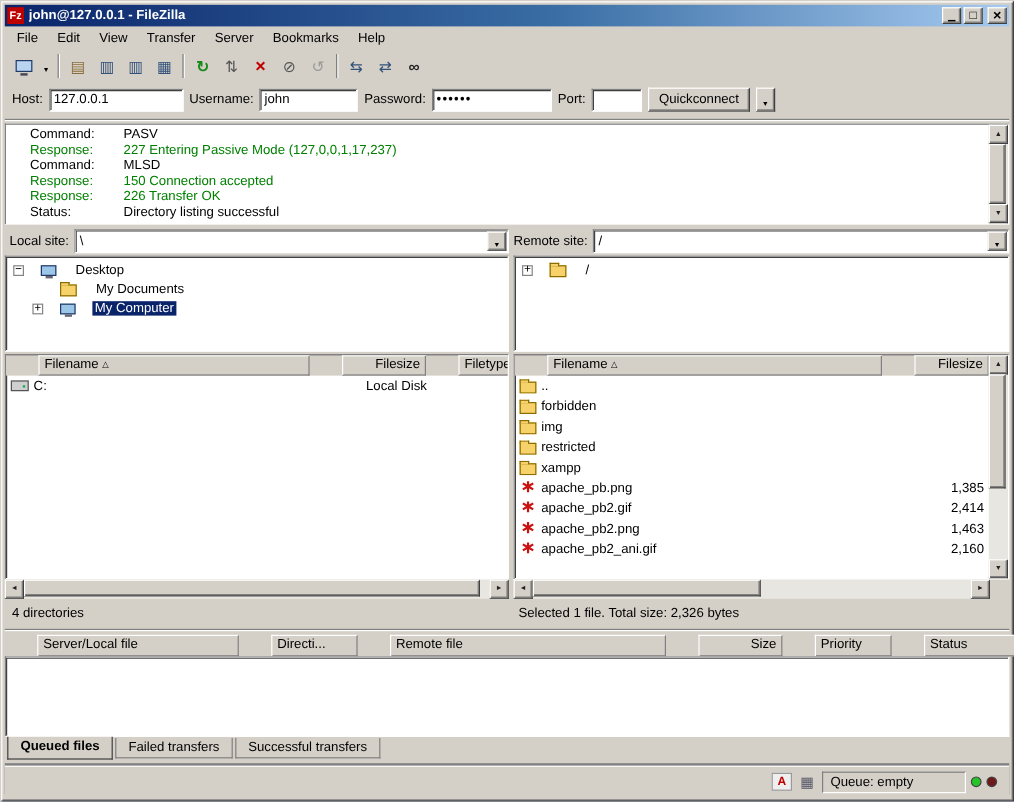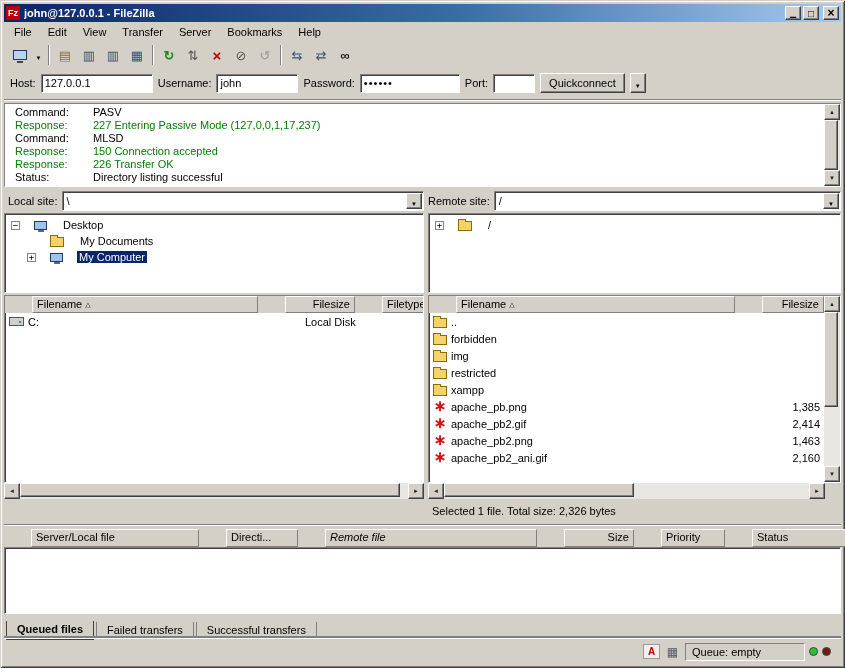--- a/index.html
+++ b/index.html
@@ -69,21 +69,21 @@
   .qc-drop { width:16px; height:20px; background:#d4d0c8; border:1px solid;
     border-color:#fff #404040 #404040 #fff; box-shadow:inset -1px -1px 0 #808080;
     display:flex; align-items:center; justify-content:center; }
   .groove { position:absolute; left:4px; width:837px; height:2px;
     border-top:1px solid #808080; border-bottom:1px solid #fff; }
 
   
   .log { position:absolute; left:4px; top:103px; width:837px; height:84px;
     background:#fff; border:1px solid; border-color:#808080 #fff #fff #808080;
     display:flex; }
-  .log-lines { flex:1; padding:2px 10px; overflow:hidden; }
+  .log-lines { flex:1; padding:2px 20px; overflow:hidden; }
   .log-line { display:flex; height:13px; line-height:13px; white-space:nowrap; }
   .log-label { width:78px; flex:0 0 auto; }
   .log-line.green { color:#008000; }
 
   
   .vscroll { width:16px; flex:0 0 auto; background:#e8e6e0; display:flex; flex-direction:column; }
   .sb-btn { width:16px; height:16px; background:#d4d0c8; border:1px solid;
     border-color:#fff #404040 #404040 #fff; box-shadow:inset -1px -1px 0 #808080;
     display:flex; align-items:center; justify-content:center; font-size:6px; color:#222; flex:0 0 auto; }
   .sb-up::after { content:"▲"; } .sb-down::after { content:"▼"; }
@@ -166,26 +166,26 @@
   .hscroll.left { left:4px; top:483px; width:420px; }
   .hscroll.right { left:428px; top:483px; width:397px; }
   .sb-corner { left:825px; top:483px; }
 
   .status-line { position:absolute; top:501px; height:20px; line-height:20px; white-space:nowrap; }
   .status-line.left { left:10px; width:410px; }
   .status-line.right { left:432px; width:405px; }
 
   
   .queue-head { position:absolute; left:4px; top:529px; width:837px; height:18px; display:flex; }
-  .qc0 { width:168px; } .qc1 { width:72px; } .qc2 { width:212px;font-style:italic; }
+  .qc0 { width:168px; } .qc1 { width:72px; } .qc2 { width:230px; }
   .qc3 { width:70px; } .qc4 { width:64px; } .qc5 { width:156px; }
   .queue-body { position:absolute; left:4px; top:547px; width:837px; height:67px; background:#fff;
     border:1px solid; border-color:#808080 #fff #fff #808080; box-shadow:inset 1px 1px 0 #404040; }
 
-  .tabs { position:absolute; left:6px; top:614px; width:835px; height:32px; display:flex; align-items:center; }
+  .tabs { position:absolute; left:6px; top:614px; width:835px; height:32px; display:flex; align-items:flex-start; }
   .tab { height:17px; line-height:16px; padding:0 10px; background:#d4d0c8;
     border:1px solid #808080; border-top:none; margin-right:2px; margin-top:1px; }
   .tab.active { font-weight:bold; height:19px; margin-top:0; border-color:#404040; background:#d4d0c8; }
 
   
   .statusbar { position:absolute; left:4px; top:638px; width:837px; height:26px;
     border-top:1px solid #fff; box-shadow:0 -2px 0 #808080; display:flex; align-items:center;
     justify-content:flex-end; gap:4px; padding-right:10px; }
   .sbicon { width:17px; height:15px; display:flex; align-items:center; justify-content:center; }
   .sbicon.a { color:#c00000; font-weight:bold; font-size:10px; border:1px solid #9a9a9a; background:#efefef; }
@@ -489,20 +489,21 @@
   </div>
   <div class="hscroll right">
     <span class="sb-btn sb-left"></span>
     <span class="sb-track">
         <span class="sb-thumb h-part"></span>
       </span>
     <span class="sb-btn sb-right"></span>
   </div>
   <div class="sb-corner"></div>
 
+  <div class="status-line left">4 directories</div>
   <div class="status-line right">Selected 1 file. Total size: 2,326 bytes</div>
 
   <div class="groove" style="top:524px"></div>
 
   <div class="queue-head">
     <span class="hcell qc0">Server/Local file</span>
     <span class="hcell qc1">Directi...</span>
     <span class="hcell qc2">Remote file</span>
     <span class="hcell qc3 r">Size</span>
     <span class="hcell qc4">Priority</span>

